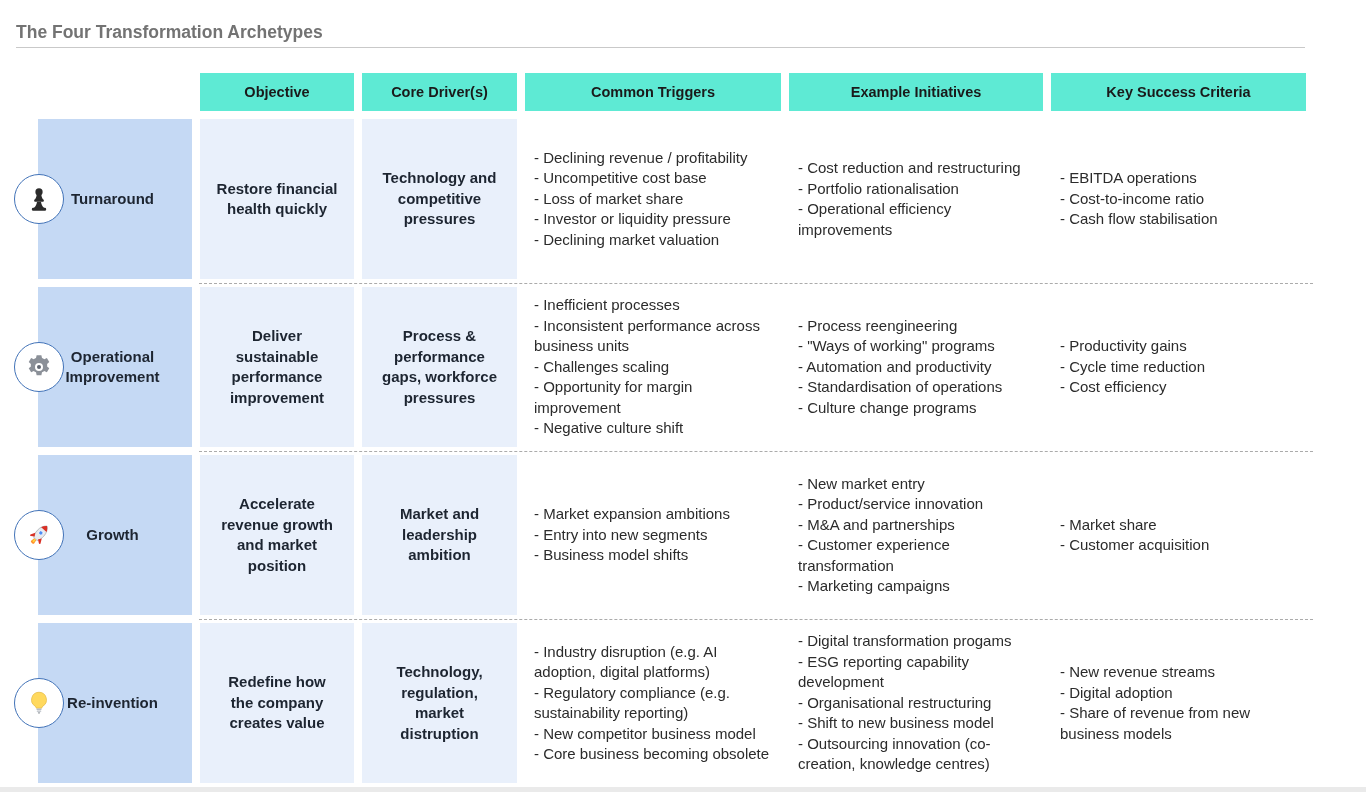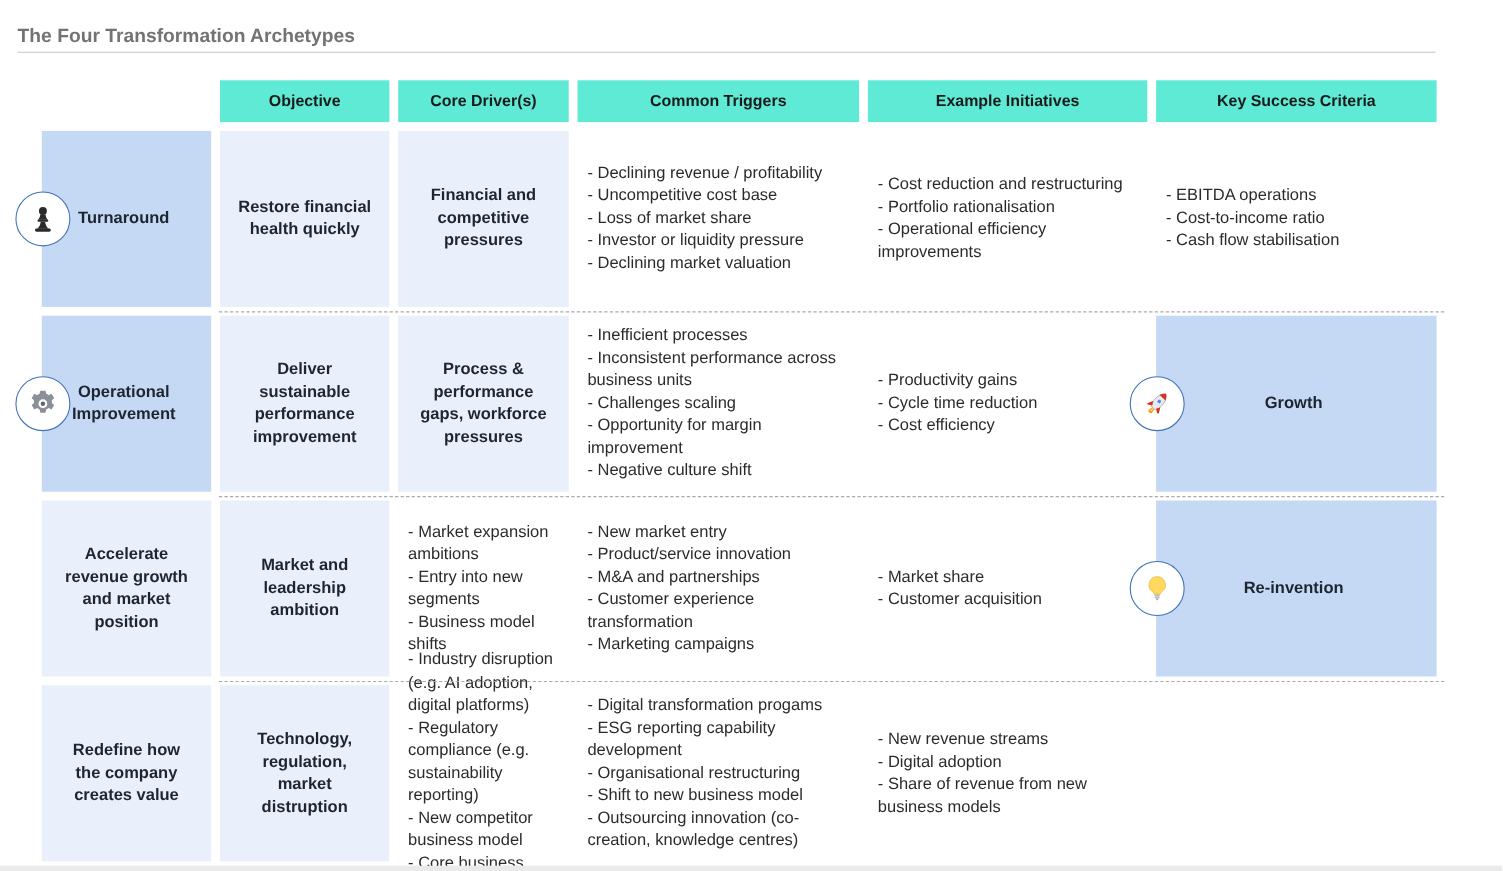--- a/index.html
+++ b/index.html
@@ -155,21 +155,21 @@
               </g>
             </svg>
           </span>
     </span>
     <span class="label-text">Turnaround</span>
   </div>
   <div class="cell tint-cell">
     <span>Restore financial health quickly</span>
   </div>
   <div class="cell tint-cell">
-    <span>Financial and competitive pressures</span>
+    <span>Technology and competitive pressures</span>
   </div>
   <div class="cell list-cell">
         <div class="list-item">- Declining revenue / profitability</div>
         <div class="list-item">- Uncompetitive cost base</div>
         <div class="list-item">- Loss of market share</div>
         <div class="list-item">- Investor or liquidity pressure</div>
         <div class="list-item">- Declining market valuation</div>
       </div>
   <div class="cell list-cell">
         <div class="list-item">- Cost reduction and restructuring</div>
@@ -198,20 +198,27 @@
   </div>
   <div class="cell tint-cell">
     <span>Process &amp; performance gaps, workforce pressures</span>
   </div>
   <div class="cell list-cell">
         <div class="list-item">- Inefficient processes</div>
         <div class="list-item">- Inconsistent performance across business units</div>
         <div class="list-item">- Challenges scaling</div>
         <div class="list-item">- Opportunity for margin improvement</div>
         <div class="list-item">- Negative culture shift</div>
+      </div>
+  <div class="cell list-cell">
+        <div class="list-item">- Process reengineering</div>
+        <div class="list-item">- "Ways of working" programs</div>
+        <div class="list-item">- Automation and productivity</div>
+        <div class="list-item">- Standardisation of operations</div>
+        <div class="list-item">- Culture change programs</div>
       </div>
   <div class="cell list-cell">
         <div class="list-item">- Productivity gains</div>
         <div class="list-item">- Cycle time reduction</div>
         <div class="list-item">- Cost efficiency</div>
       </div>
 
   <div class="cell label-cell">
     <span class="icon-circle">
       <span class="icon">

